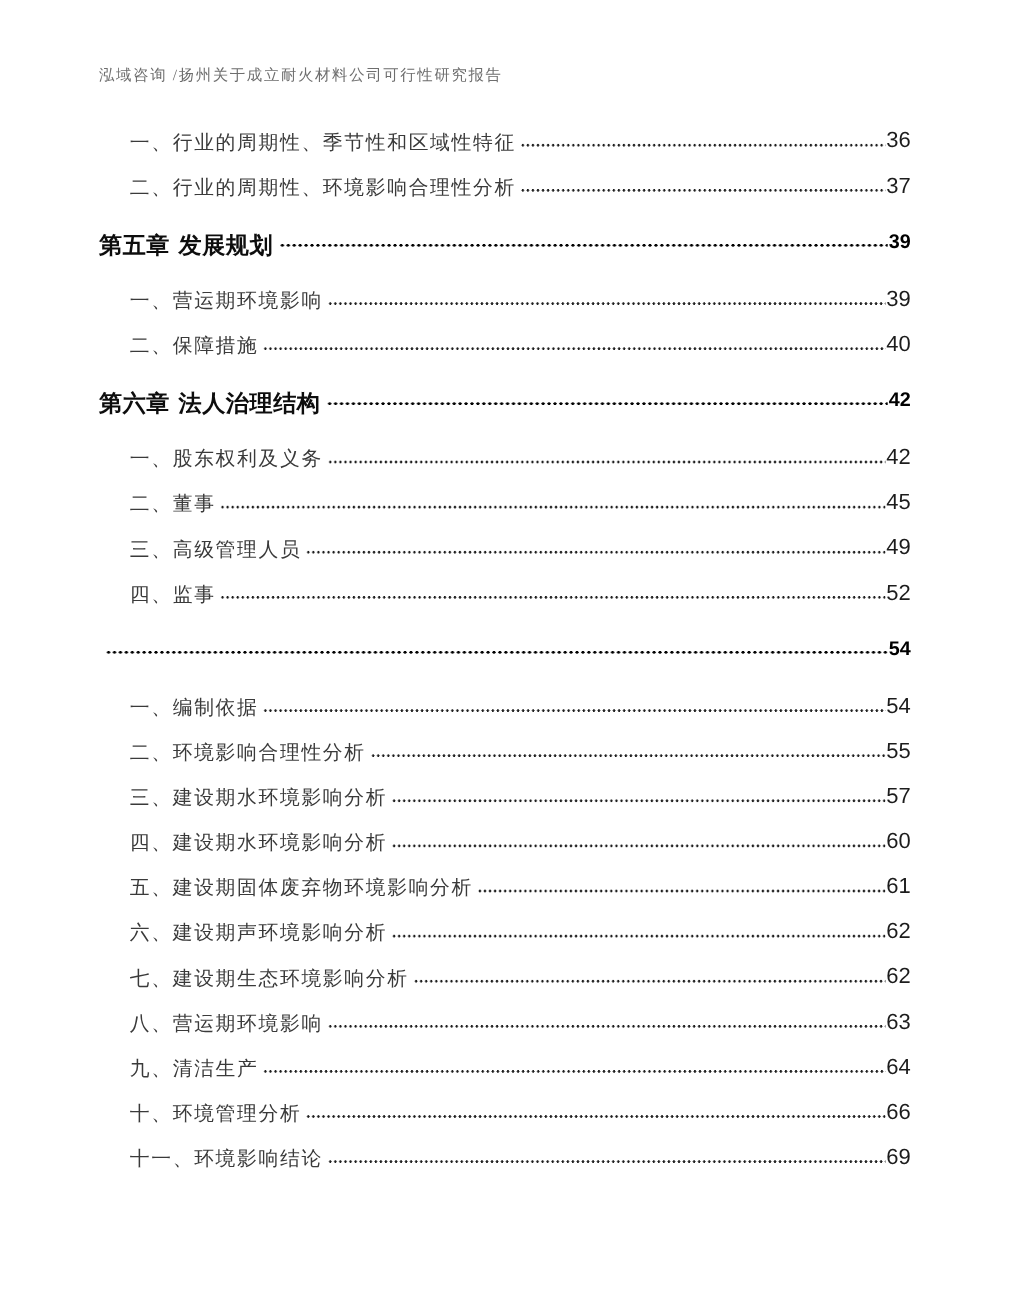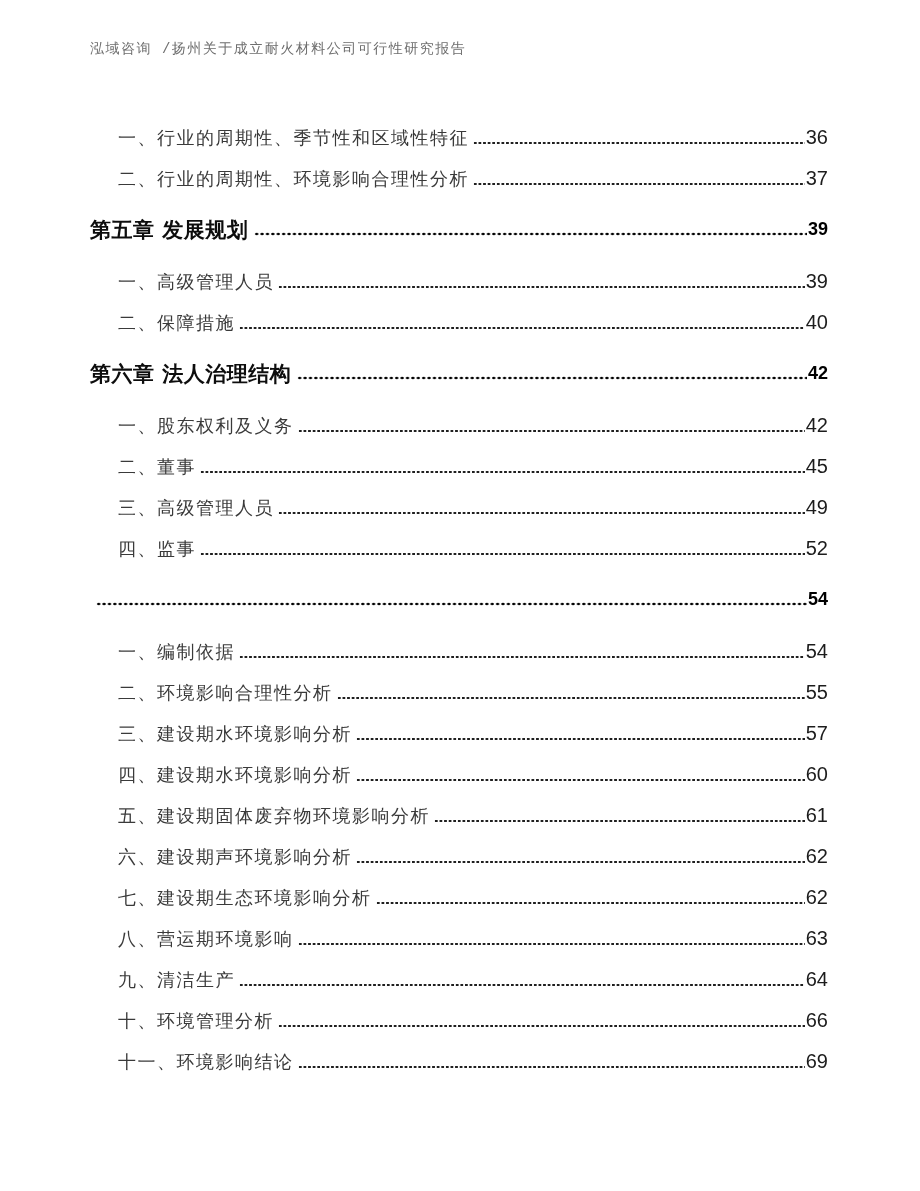--- a/index.html
+++ b/index.html
@@ -10,38 +10,37 @@
   }
   body {
     width: 920px;
     height: 1191px;
     position: relative;
     font-family: "DejaVu Serif", "Liberation Serif", serif;
     overflow: hidden;
   }
   .doc-header {
     position: absolute;
-    top: 40px;
+    top: 60px;
     left: 90px;
     right: 92px;
     font-size: 14px;
     letter-spacing: 1.5px;
     color: #6e6e6e;
-    font-family: Liberation Mono, monospace;
+    font-family: Liberation Serif, serif;
     white-space: nowrap;
   }
   .toc {
     position: absolute;
     top: 117px;
     left: 90px;
     right: 92px;
   }
   .toc-row {
     display: flex;
-    align-items: center;
     height: 41px;
     font-size: 18px;
     color: #3a3a3a;
     padding-left: 28px;
   }
   .toc-row .toc-label {
     white-space: nowrap;
     letter-spacing: 1.5px;
     flex: 0 0 auto;
   }
@@ -100,21 +99,21 @@
     <span class="toc-label">二、行业的周期性、环境影响合理性分析</span>
     <span class="toc-leader"></span>
     <span class="toc-page">37</span>
   </div>
     <div class="toc-row chapter">
     <span class="toc-label">第五章 发展规划</span>
     <span class="toc-leader"></span>
     <span class="toc-page">39</span>
   </div>
     <div class="toc-row">
-    <span class="toc-label">一、高级管理人员</span>
+    <span class="toc-label">一、营运期环境影响</span>
     <span class="toc-leader"></span>
     <span class="toc-page">39</span>
   </div>
     <div class="toc-row">
     <span class="toc-label">二、保障措施</span>
     <span class="toc-leader"></span>
     <span class="toc-page">40</span>
   </div>
     <div class="toc-row chapter">
     <span class="toc-label">第六章 法人治理结构</span>

